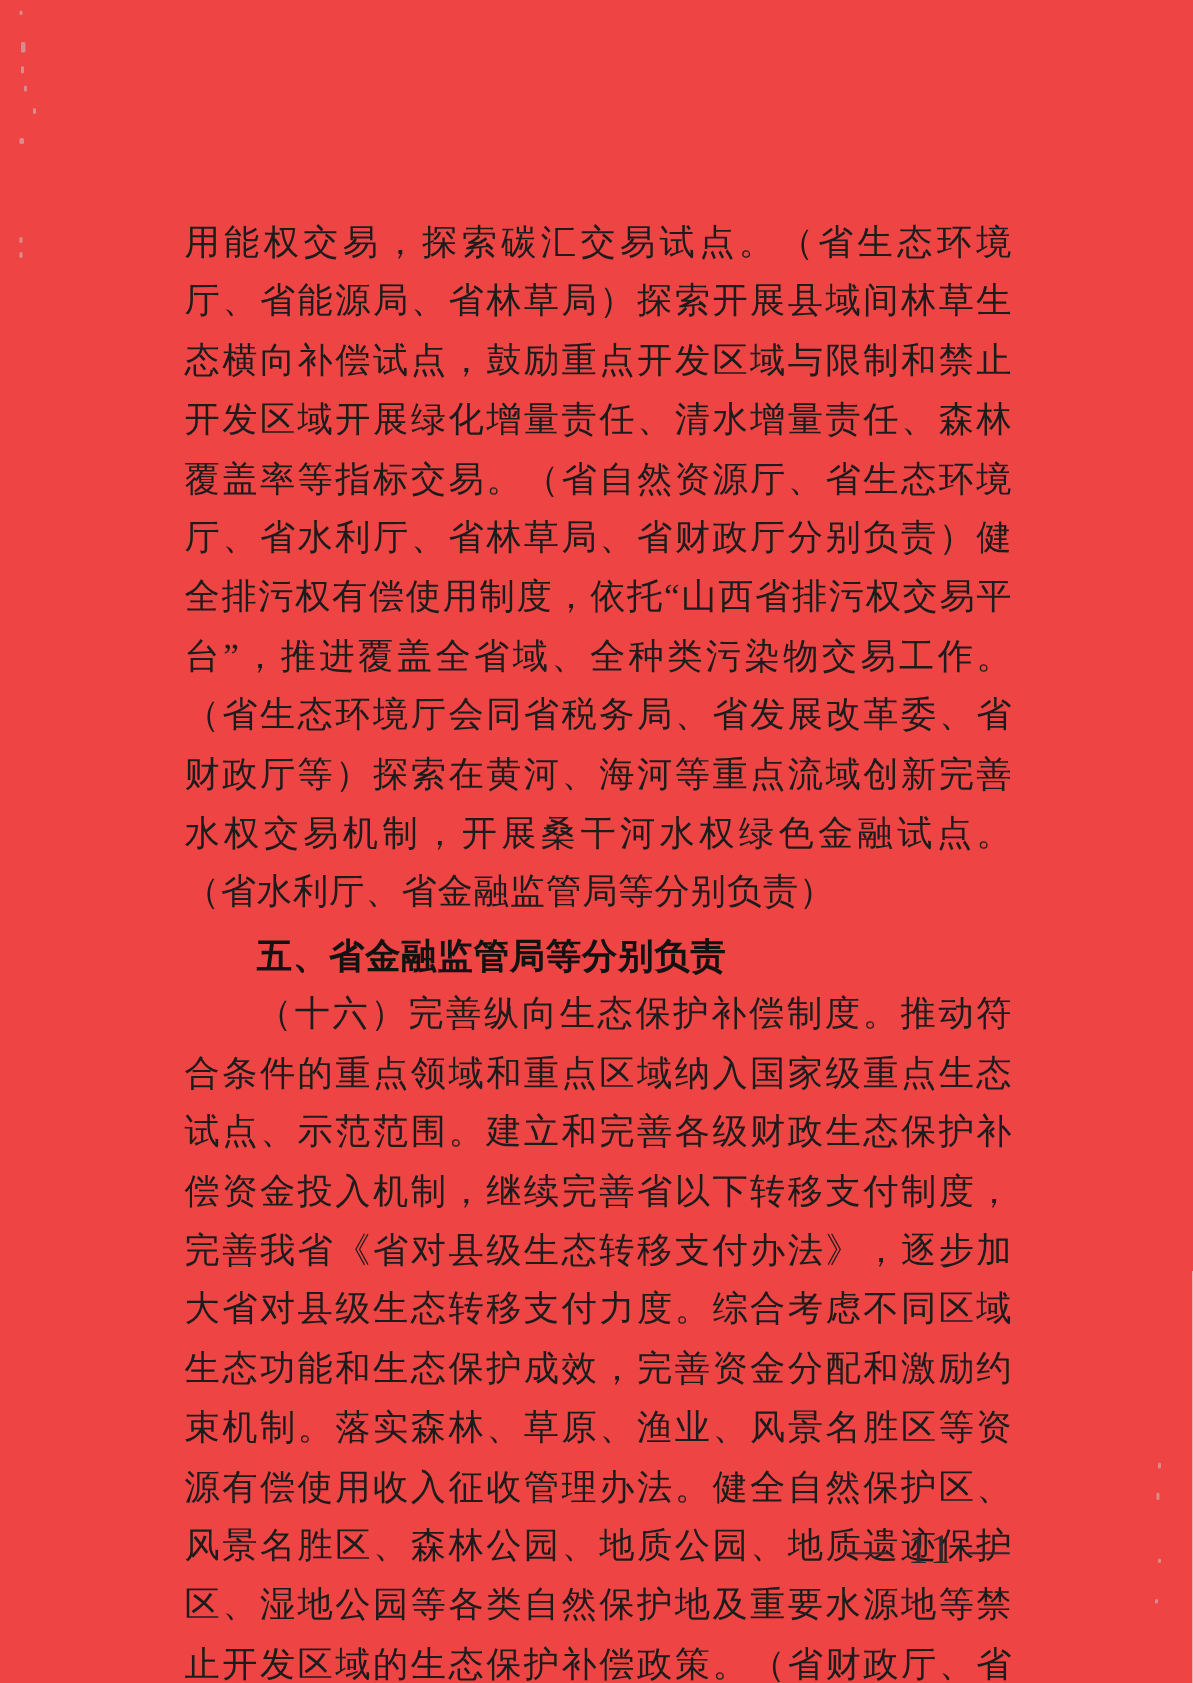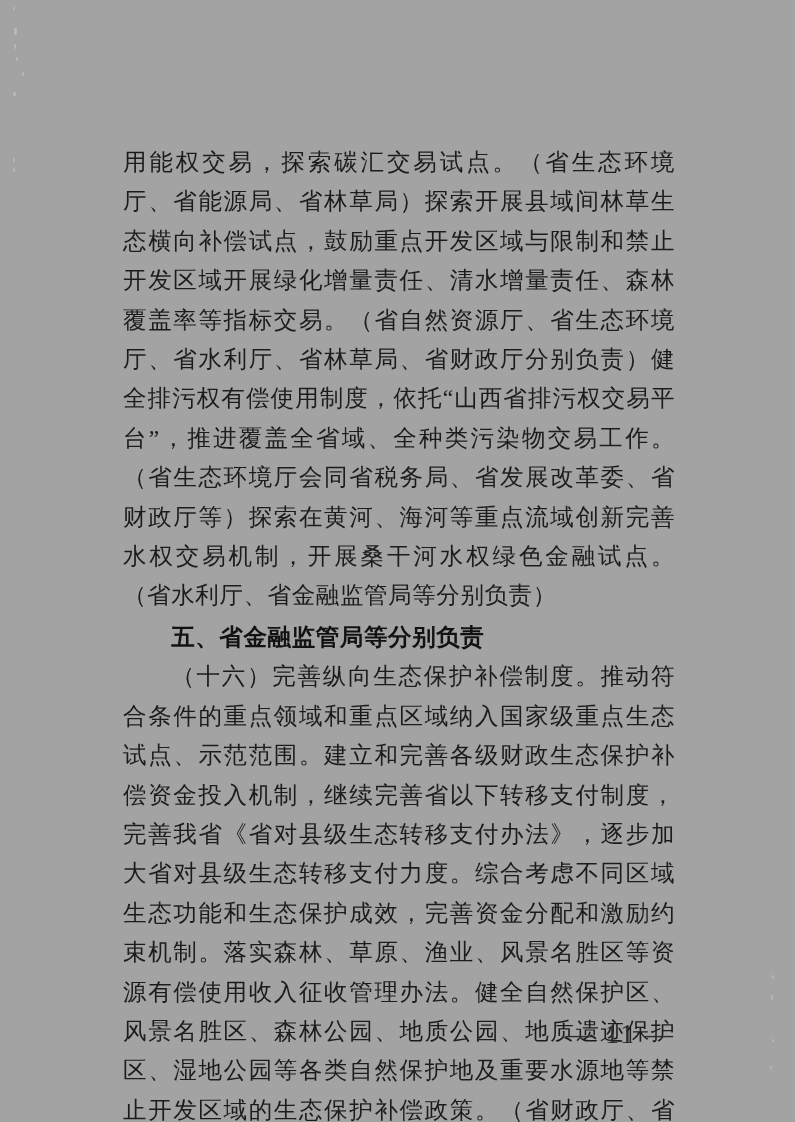--- a/index.html
+++ b/index.html
@@ -12,21 +12,21 @@
     height: 1122px;
     overflow: hidden;
     position: relative;
     font-family: "Liberation Serif", "DejaVu Serif", serif;
   }
 
   
   .page {
     position: absolute;
     inset: 0;
-    background: #a3a3a3;
+    background: #ef4444;
   }
 
   
   .speck {
     position: absolute;
     background: #c9c9c9;
     opacity: .55;
     border-radius: 1px;
   }
 

